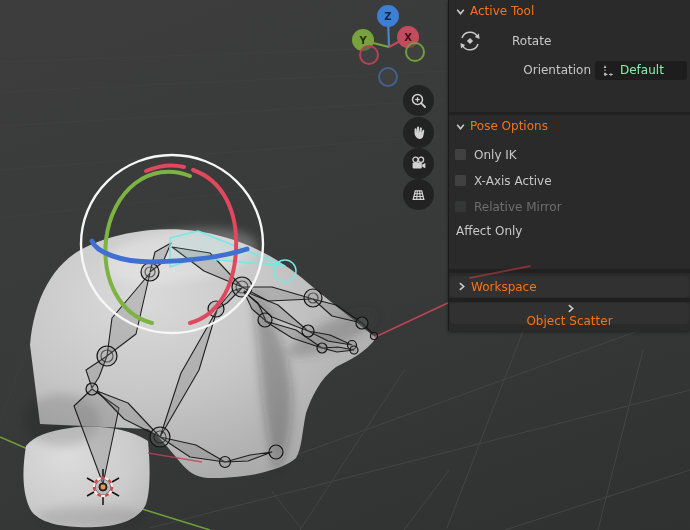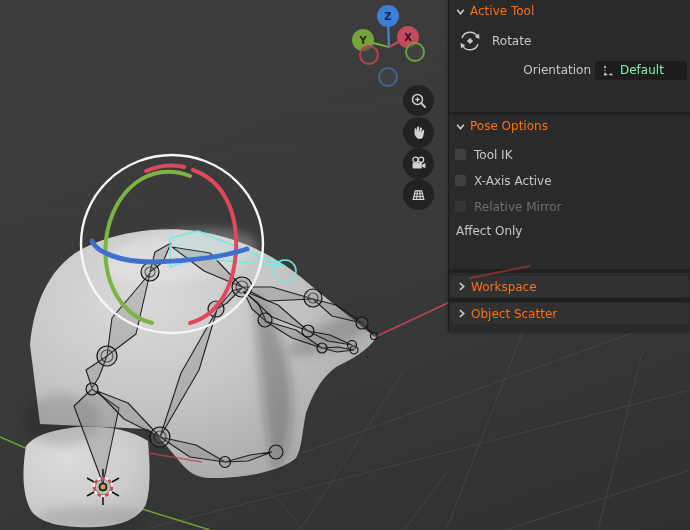--- a/index.html
+++ b/index.html
@@ -247,21 +247,21 @@
 
   <div class="sidebar">
 
     <div class="prow hdr" style="top:2px;height:18px;">
       <svg class="chev" width="11" height="11" viewBox="0 0 10 10">
         <polyline points="2,3.5 5,7 8,3.5" fill="none" stroke="#cfcfcf" stroke-width="1.4"></polyline>
       </svg>
       <span class="lbl">Active Tool</span>
     </div>
 
-    <div class="prow" style="top:28px;height:26px;">
+    <div class="prow" style="top:28px;height:26px;gap:20px;">
       <svg style="margin:0 10px 0 9px" width="24" height="24" viewBox="0 0 24 24">
         <path d="M4,9 A 8.5 8.5 0 0 1 19.5 7.5" fill="none" stroke="#c8c8c8" stroke-width="1.5"></path>
         <polygon points="21,4.5 21.5,10 16.8,8" fill="#c8c8c8"></polygon>
         <path d="M20,15 A 8.5 8.5 0 0 1 4.5 16.5" fill="none" stroke="#c8c8c8" stroke-width="1.5"></path>
         <polygon points="3,19.5 2.5,14 7.2,16" fill="#c8c8c8"></polygon>
         <rect x="9.8" y="9.8" width="4.4" height="4.4" fill="#c8c8c8" transform="rotate(45 12 12)"></rect>
       </svg>
       <span class="lbl">Rotate</span>
     </div>
 
@@ -284,21 +284,21 @@
 
     <div class="prow hdr" style="top:117px;height:18px;">
       <svg class="chev" width="11" height="11" viewBox="0 0 10 10">
         <polyline points="2,3.5 5,7 8,3.5" fill="none" stroke="#cfcfcf" stroke-width="1.4"></polyline>
       </svg>
       <span class="lbl">Pose Options</span>
     </div>
 
     <div class="prow" style="top:147px;height:15px;">
       <span class="cbox" style="margin-left:5px;"></span>
-      <span class="lbl" style="margin-left:7px;">Tool IK</span>
+      <span class="lbl" style="margin-left:7px;">Only IK</span>
     </div>
     <div class="prow" style="top:173px;height:15px;">
       <span class="cbox" style="margin-left:5px;"></span>
       <span class="lbl" style="margin-left:7px;">X-Axis Active</span>
     </div>
     <div class="prow" style="top:199px;height:15px;">
       <span class="cbox dis" style="margin-left:5px;"></span>
       <span class="lbl dislbl" style="margin-left:7px;">Relative Mirror</span>
     </div>
 
@@ -309,21 +309,21 @@
     <div class="panel-sep" style="top:269px;height:4px;"></div>
     <div class="redghost"></div>
 
     <div class="collapsed-hdr" style="top:276px;">
       <svg class="chev" width="11" height="11" viewBox="0 0 10 10">
         <polyline points="3.5,2 7,5 3.5,8" fill="none" stroke="#cfcfcf" stroke-width="1.4"></polyline>
       </svg>
       <span class="lbl hdr">Workspace</span>
     </div>
     <div class="panel-sep" style="top:298px;height:4px;"></div>
-    <div class="collapsed-hdr" style="top:303px;">
+    <div class="collapsed-hdr" style="top:303px;flex-direction:column;">
       <svg class="chev" width="11" height="11" viewBox="0 0 10 10">
         <polyline points="3.5,2 7,5 3.5,8" fill="none" stroke="#cfcfcf" stroke-width="1.4"></polyline>
       </svg>
       <span class="lbl hdr">Object Scatter</span>
     </div>
   </div>
 
 </div>
 
 </body></html>

